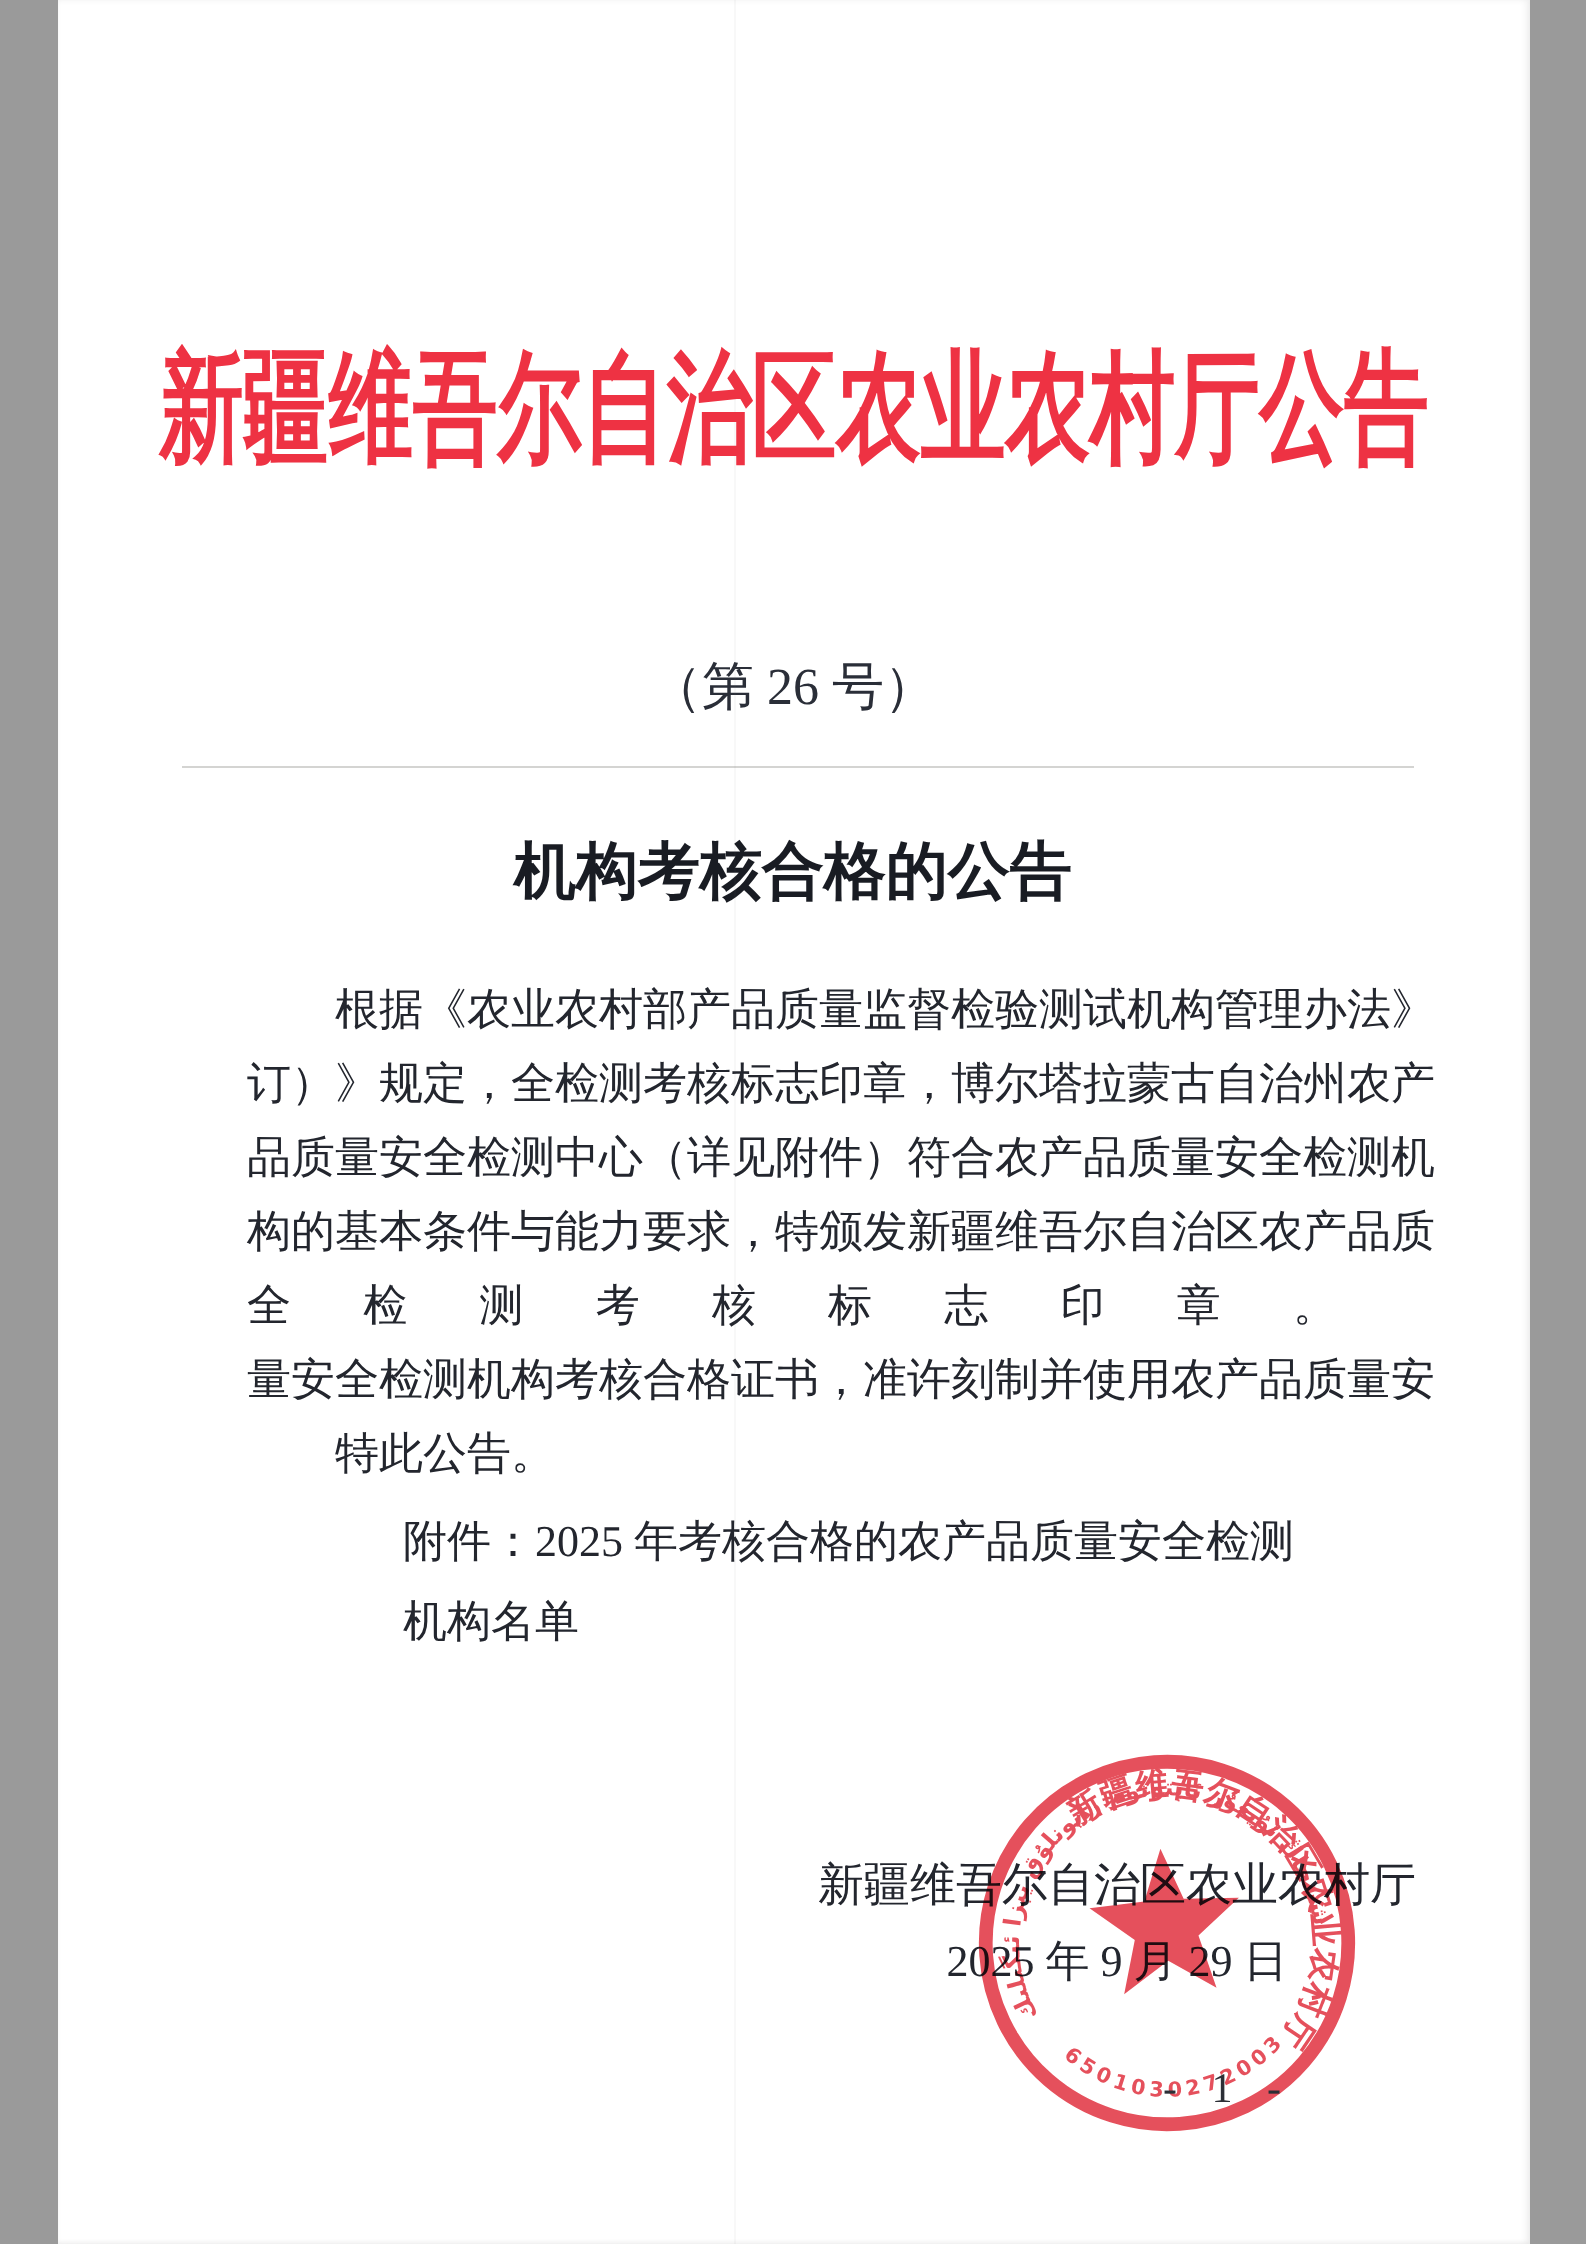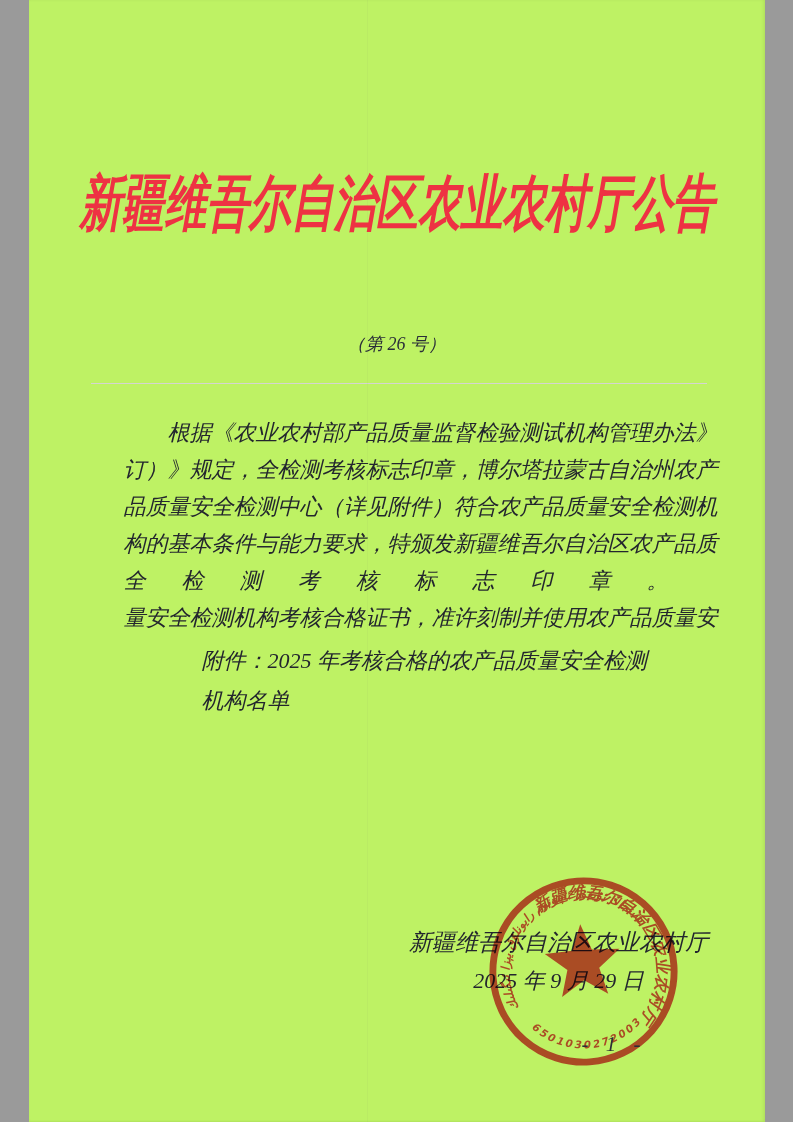--- a/index.html
+++ b/index.html
@@ -1,46 +1,45 @@
 <!DOCTYPE html>
 <html style="--title-red: #ee3243; --seal-red: #e23845;"><head>
 <meta charset="utf-8">
 <style>
   html, body { margin: 0; padding: 0; background: #9a9a9a; }
   .page {
     position: relative;
     width: 736px;
     height: 1122px;
     margin: 0 auto;
-    background: #bef264;
+    background: #ffffff;
     overflow: hidden;
     font-family: "Liberation Serif", "DejaVu Serif", serif;
     color: #23262e;
     box-shadow: inset -2px 0 3px rgba(0,0,0,0.06), inset 0 -1px 2px rgba(0,0,0,0.04);
-    font-style: italic;
   }
 
   
   .red-title {
     margin: 0;
     padding-top: 158px;
     text-align: center;
     font-size: 46px;
     font-weight: bold;
     line-height: 1.15;
     color: var(--title-red, #ee3243);
     transform: scale(0.92, 1.32);
     transform-origin: 50% 120px;
     letter-spacing: 0px;
     white-space: nowrap;
   }
   .doc-number {
     margin-top: 118px;
     text-align: center;
-    font-size: 18px;
+    font-size: 26px;
     line-height: 30px;
     color: #2a2e38;
   }
   .divider {
     height: 1px;
     background: #d4d4d2;
     margin: 24px 58px 0 62px;
   }
 
   
@@ -130,31 +129,33 @@
 
   <div class="fold-line"></div>
 
   <h1 class="red-title">新疆维吾尔自治区农业农村厅公告</h1>
 
   <div class="doc-number">（第 26 号）</div>
 
   <div class="divider"></div>
 
   <div class="heading">
+    <div>机构考核合格的公告</div>
   </div>
 
   <div class="body-text">
       <div class="body-line">根据《农业农村部产品质量监督检验测试机构管理办法》</div>
       <div class="body-line">订）》规定，全检测考核标志印章，博尔塔拉蒙古自治州农产</div>
       <div class="body-line">品质量安全检测中心（详见附件）符合农产品质量安全检测机</div>
       <div class="body-line">构的基本条件与能力要求，特颁发新疆维吾尔自治区农产品质</div>
       <div class="body-line">全检测考核标志印章。</div>
       <div class="body-line">量安全检测机构考核合格证书，准许刻制并使用农产品质量安</div>
     </div>
 
+  <div class="closing">特此公告。</div>
 
   <div class="attachment">
     <div class="attachment-line1">附件：2025 年考核合格的农产品质量安全检测机构名单</div>
   </div>
 
   <div class="signature-block">
     <div class="signature-agency">新疆维吾尔自治区农业农村厅</div>
     <div class="signature-date">2025 年 9 月 29 日</div>
   </div>
 

